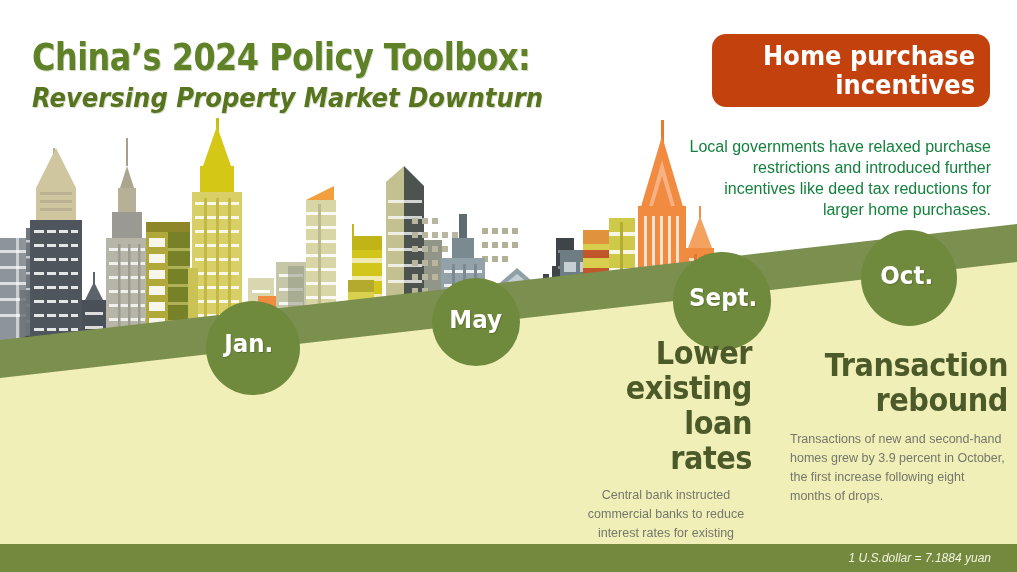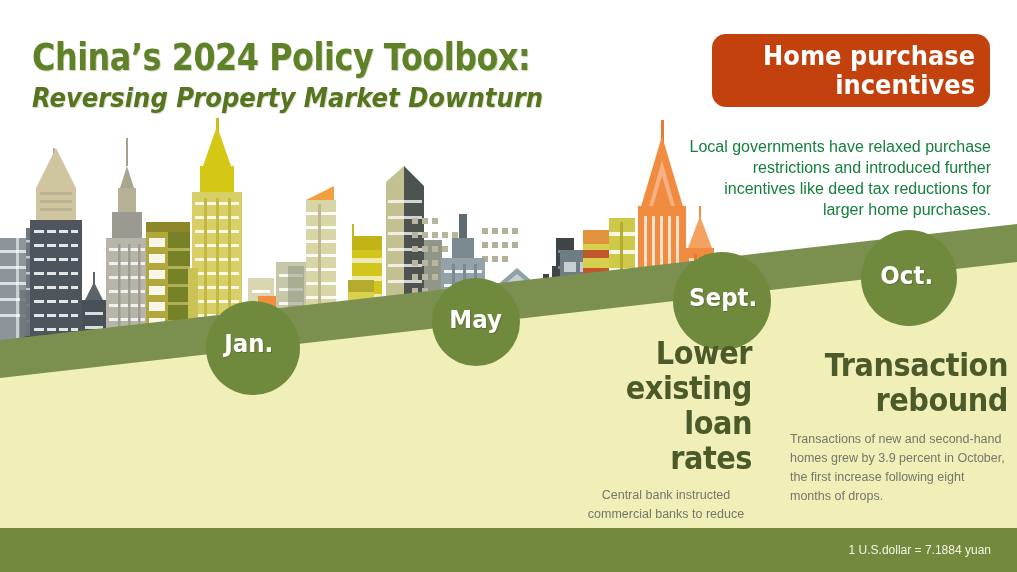--- a/index.html
+++ b/index.html
@@ -92,22 +92,22 @@
   .col3{left:580px;top:336px;width:172px;}
   .col3 .col-h{font-size:32px;line-height:35px;text-align:right;transform-origin:right;}
   .col3 .col-b{margin-top:10px;text-align:center;}
 
   .col4{left:790px;top:330px;width:218px;margin-top:18px;}
   .col4 .col-h{font-size:32px;line-height:35px;text-align:right;transform-origin:right;}
   .col4 .col-b{margin-top:12px;text-align:left;}
 
   
   .footer{
-    position:absolute;left:0;bottom:0;width:1017px;height:44px;
-    background:#738a3e;z-index:50;display:flex;align-items:center;justify-content:flex-end;
+    position:absolute;left:0;bottom:0;width:1017px;height:28px;
+    background:#738a3e;z-index:50;display:flex;align-items:center;justify-content:flex-end;font-style:italic;
   }
   .footer-text{font-size:12px;color:#f2f4e0;padding-right:26px;}
 </style>
 </head>
 <body>
 
 <div id="infographic">
 
   <svg class="layer" viewBox="0 0 1017 572" width="1017" height="572" preserveAspectRatio="none">
     <defs>

